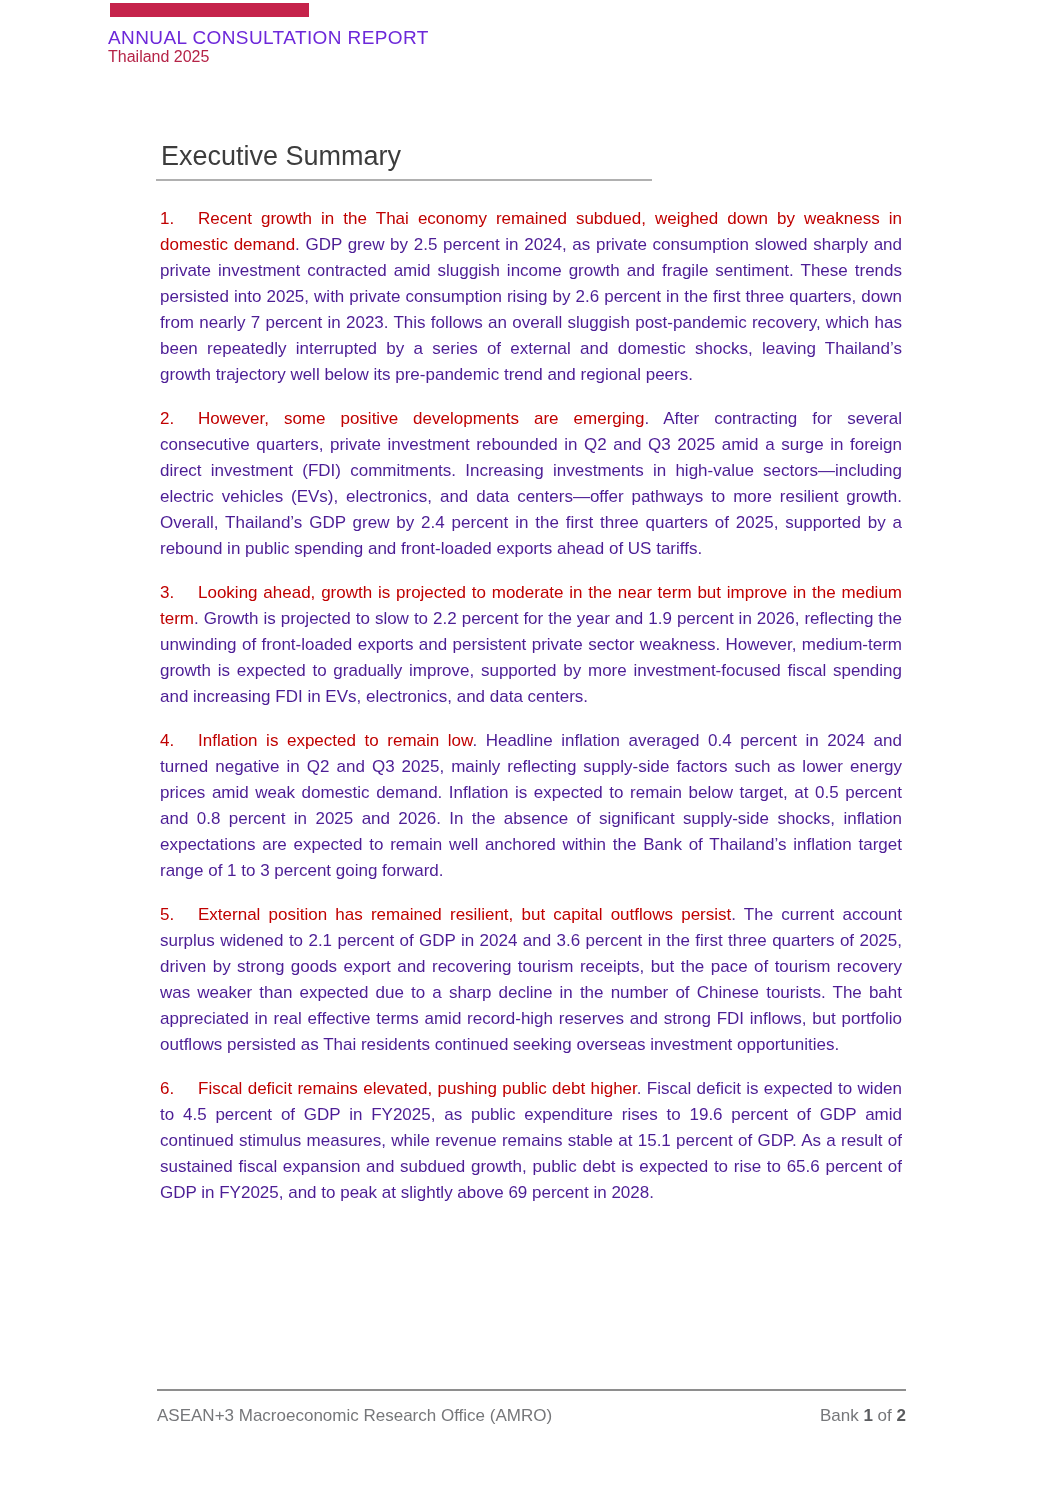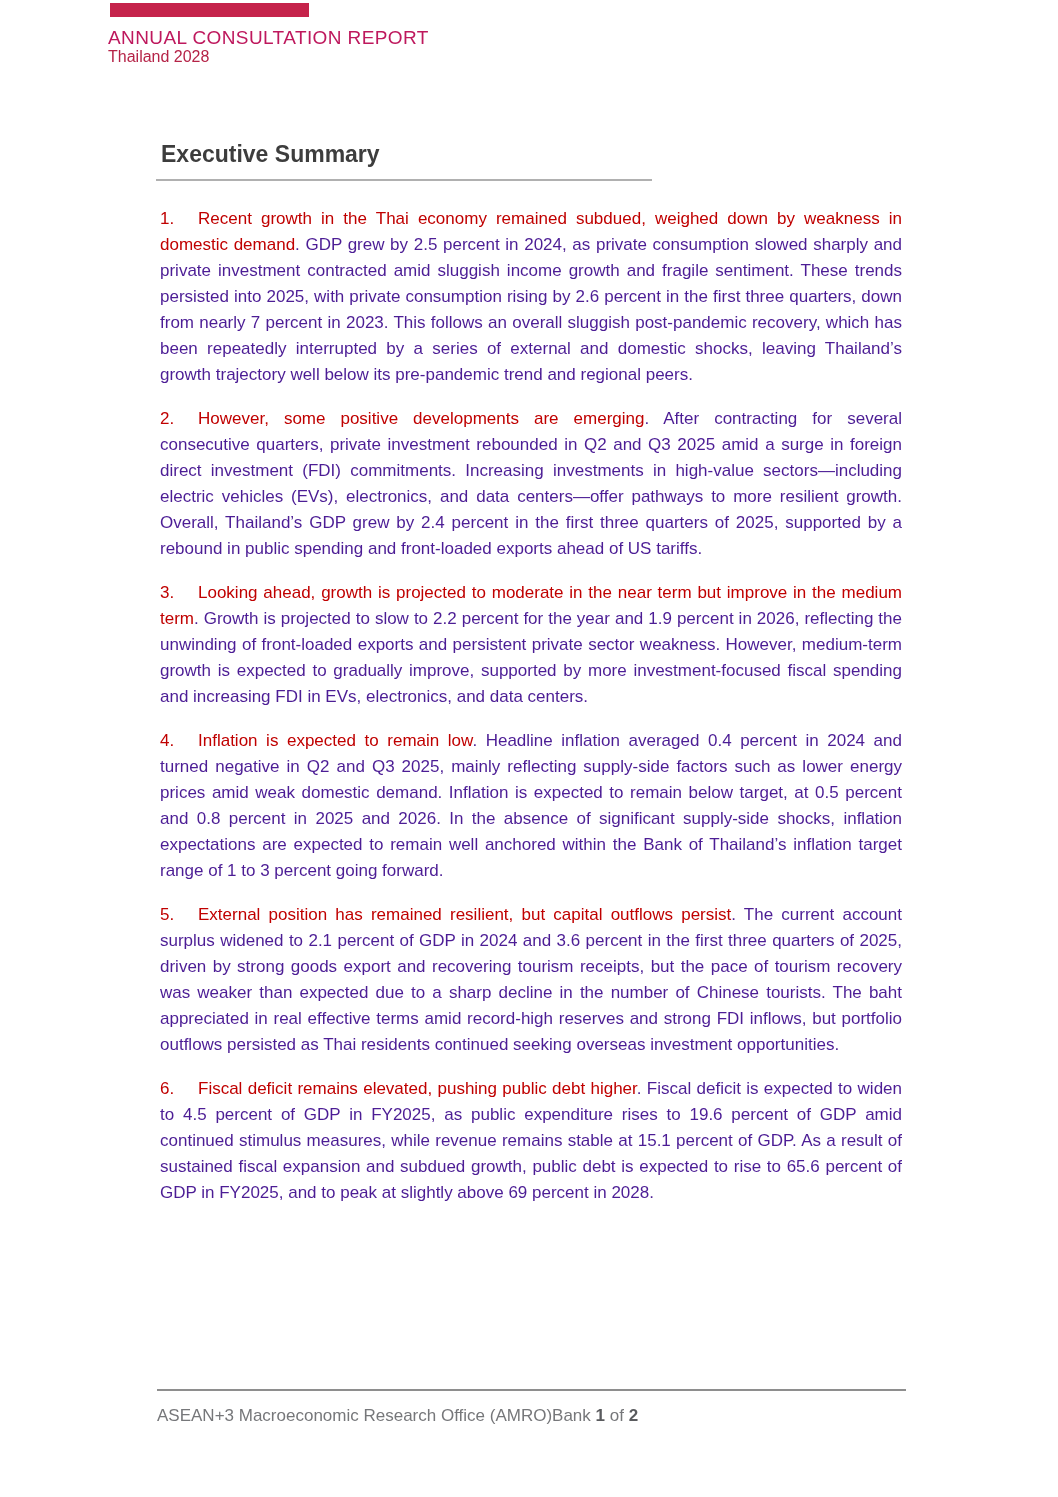--- a/index.html
+++ b/index.html
@@ -24,39 +24,39 @@
     width: 199px;
     height: 14px;
     background: #C5234B;
   }
   .report-type {
     position: absolute;
     left: 108px;
     top: 27px;
     font-size: 19px;
     letter-spacing: 0.4px;
-    color: #be185d;
+    color: #6d28d9;
     white-space: nowrap;
   }
   .report-subtitle {
     position: absolute;
     left: 108px;
     top: 48px;
     font-size: 16px;
     color: #B52347;
     white-space: nowrap;
   }
 
   
   .section-title {
     position: absolute;
     left: 161px;
     top: 141px;
-    font-size: 23px;
-    font-weight: 700;
+    font-size: 27px;
+    font-weight: 400;
     color: #3d3d3d;
     margin: 0;
     white-space: nowrap;
   }
   .title-rule {
     position: absolute;
     left: 156px;
     top: 179px;
     width: 496px;
     height: 0;
@@ -95,40 +95,41 @@
     width: 749px;
     height: 0;
     border-top: 2px solid #8e8e8e;
   }
   .footer-row {
     position: absolute;
     left: 157px;
     top: 1406px;
     width: 749px;
     display: flex;
+    justify-content: space-between;
     align-items: baseline;
     font-size: 17px;
     color: #76777A;
   }
   .page-indicator { white-space: nowrap; }
   .page-indicator .strong {
     font-weight: 700;
     color: #5a5b5e;
   }
 </style>
 </head>
 <body>
 
 <div class="page">
 
   <div class="brand-bar"></div>
 
   <div class="report-type">ANNUAL CONSULTATION REPORT</div>
 
-  <div class="report-subtitle">Thailand 2028</div>
+  <div class="report-subtitle">Thailand 2025</div>
 
   <h1 class="section-title">Executive Summary</h1>
 
   <div class="title-rule"></div>
 
   <div class="paragraphs">
 
     <p class="para"><span class="num">1.</span><span class="lead">Recent growth in the Thai economy remained subdued, weighed down by weakness in domestic demand</span><span class="ptext">. GDP grew by 2.5 percent in 2024, as private consumption slowed sharply and private investment contracted amid sluggish income growth and fragile sentiment. These trends persisted into 2025, with private consumption rising by 2.6 percent in the first three quarters, down from nearly 7 percent in 2023. This follows an overall sluggish post-pandemic recovery, which has been repeatedly interrupted by a series of external and domestic shocks, leaving Thailand’s growth trajectory well below its pre-pandemic trend and regional peers.</span></p>
 
     <p class="para"><span class="num">2.</span><span class="lead">However, some positive developments are emerging</span><span class="ptext">. After contracting for several consecutive quarters, private investment rebounded in Q2 and Q3 2025 amid a surge in foreign direct investment (FDI) commitments. Increasing investments in high-value sectors—including electric vehicles (EVs), electronics, and data centers—offer pathways to more resilient growth. Overall, Thailand’s GDP grew by 2.4 percent in the first three quarters of 2025, supported by a rebound in public spending and front-loaded exports ahead of US tariffs.</span></p>

